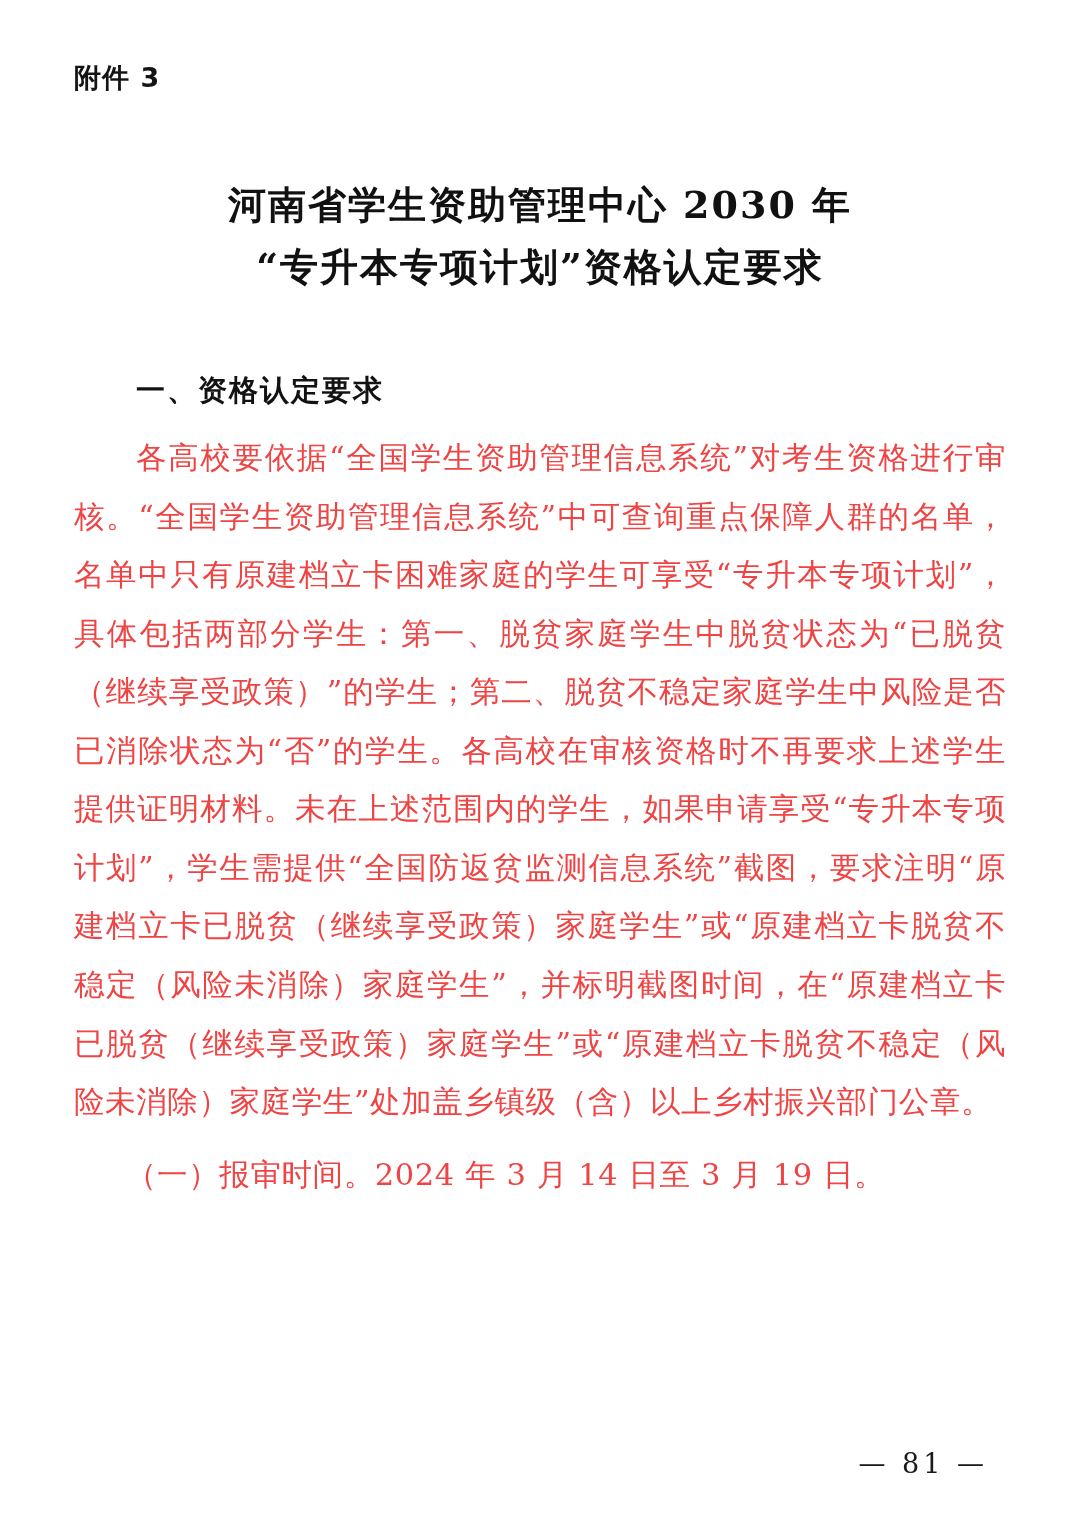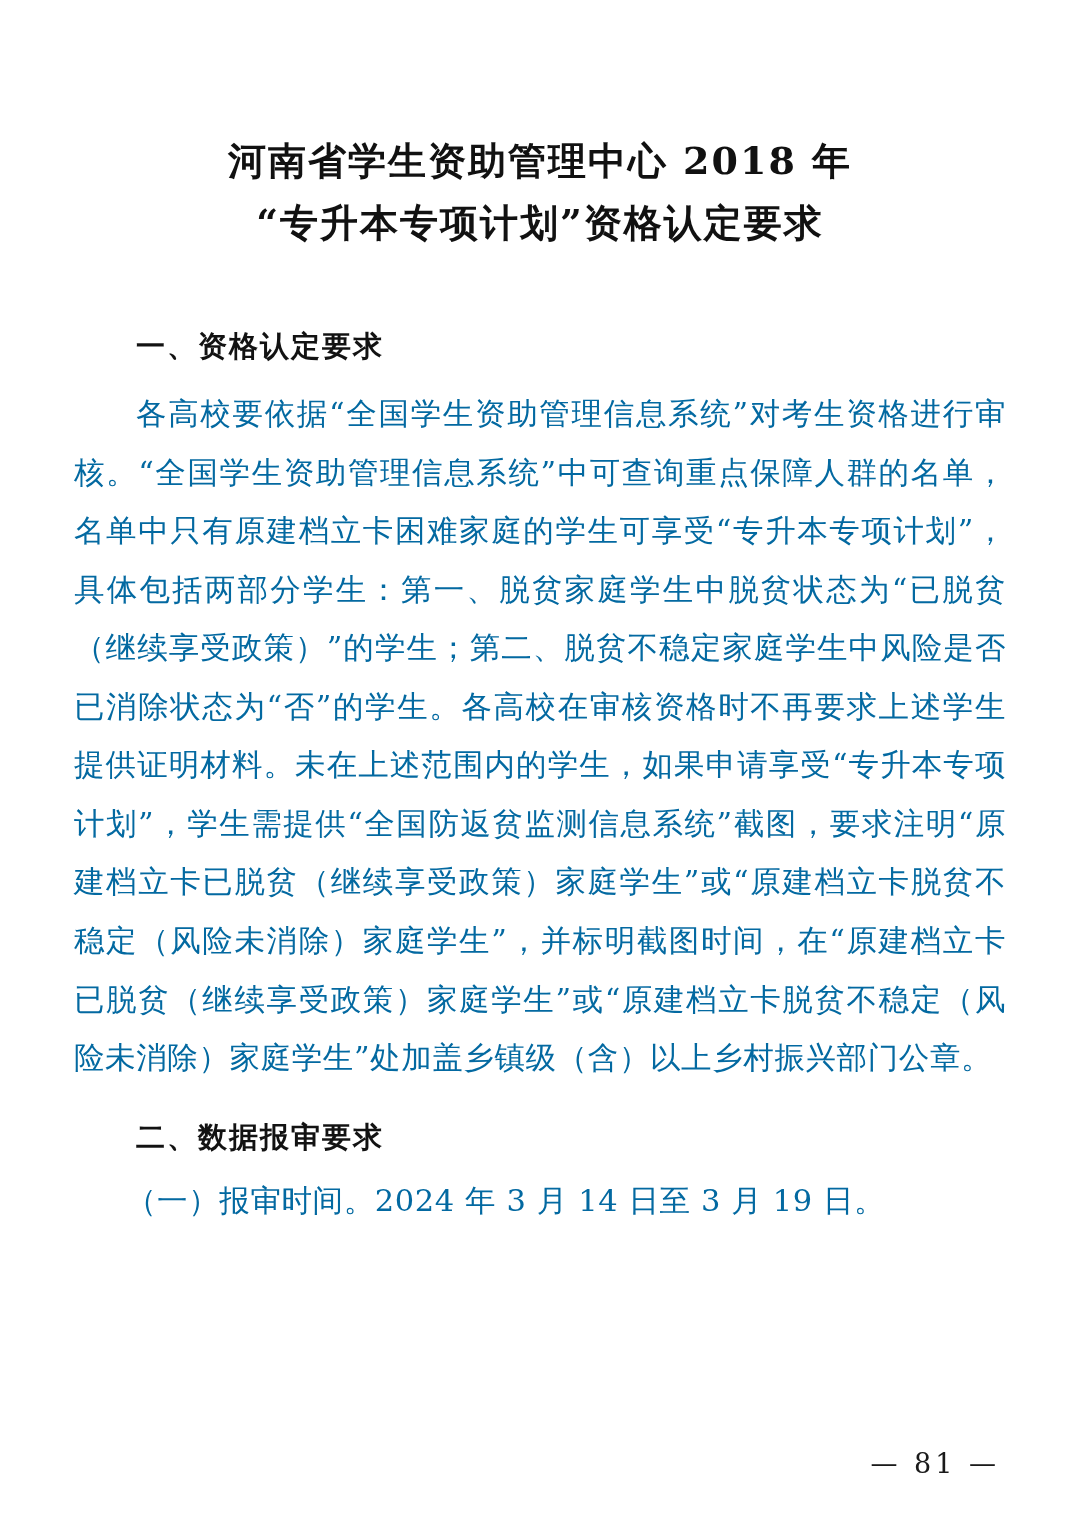--- a/index.html
+++ b/index.html
@@ -57,50 +57,50 @@
     margin-top: 30px;
   }
   .body-par {
     font-size: 30.5px;
     line-height: 1.92;
     letter-spacing: 0.6px;
     text-align: justify;
     text-justify: inter-ideograph;
     text-indent: 62px;
     margin: 18px 0 0 0;
-    color: #0369a1;
+    color: #ef4444;
   }
   .body-par.tight {
     margin-top: 14px;
     text-indent: 52px;
   }
   .page-number {
     position: absolute;
-    right: 80px;
+    right: 92px;
     bottom: 34px;
     font-size: 27px;
     letter-spacing: 4px;
     color: #1a1a1a;
     font-family: "DejaVu Serif", "Liberation Serif", serif;
   }
 </style>
 </head>
 <body>
 
 <div class="page">
 
+  <div class="attachment-label">附件 3</div>
 
   <h1 class="doc-title">
-    <span class="line">河南省学生资助管理中心 2018 年</span>
+    <span class="line">河南省学生资助管理中心 2030 年</span>
     <span class="line">“专升本专项计划”资格认定要求</span>
   </h1>
 
   <h2 class="section-heading">一、资格认定要求</h2>
 
   <p class="body-par">各高校要依据“全国学生资助管理信息系统”对考生资格进行审核。“全国学生资助管理信息系统”中可查询重点保障人群的名单，名单中只有原建档立卡困难家庭的学生可享受“专升本专项计划”，具体包括两部分学生：第一、脱贫家庭学生中脱贫状态为“已脱贫（继续享受政策）”的学生；第二、脱贫不稳定家庭学生中风险是否已消除状态为“否”的学生。各高校在审核资格时不再要求上述学生提供证明材料。未在上述范围内的学生，如果申请享受“专升本专项计划”，学生需提供“全国防返贫监测信息系统”截图，要求注明“原建档立卡已脱贫（继续享受政策）家庭学生”或“原建档立卡脱贫不稳定（风险未消除）家庭学生”，并标明截图时间，在“原建档立卡已脱贫（继续享受政策）家庭学生”或“原建档立卡脱贫不稳定（风险未消除）家庭学生”处加盖乡镇级（含）以上乡村振兴部门公章。</p>
 
-  <h2 class="section-heading second">二、数据报审要求</h2>
 
   <p class="body-par tight">（一）报审时间。2024 年 3 月 14 日至 3 月 19 日。</p>
 
   <div class="page-number">— 81 —</div>
 
 </div>
 
 </body></html>

